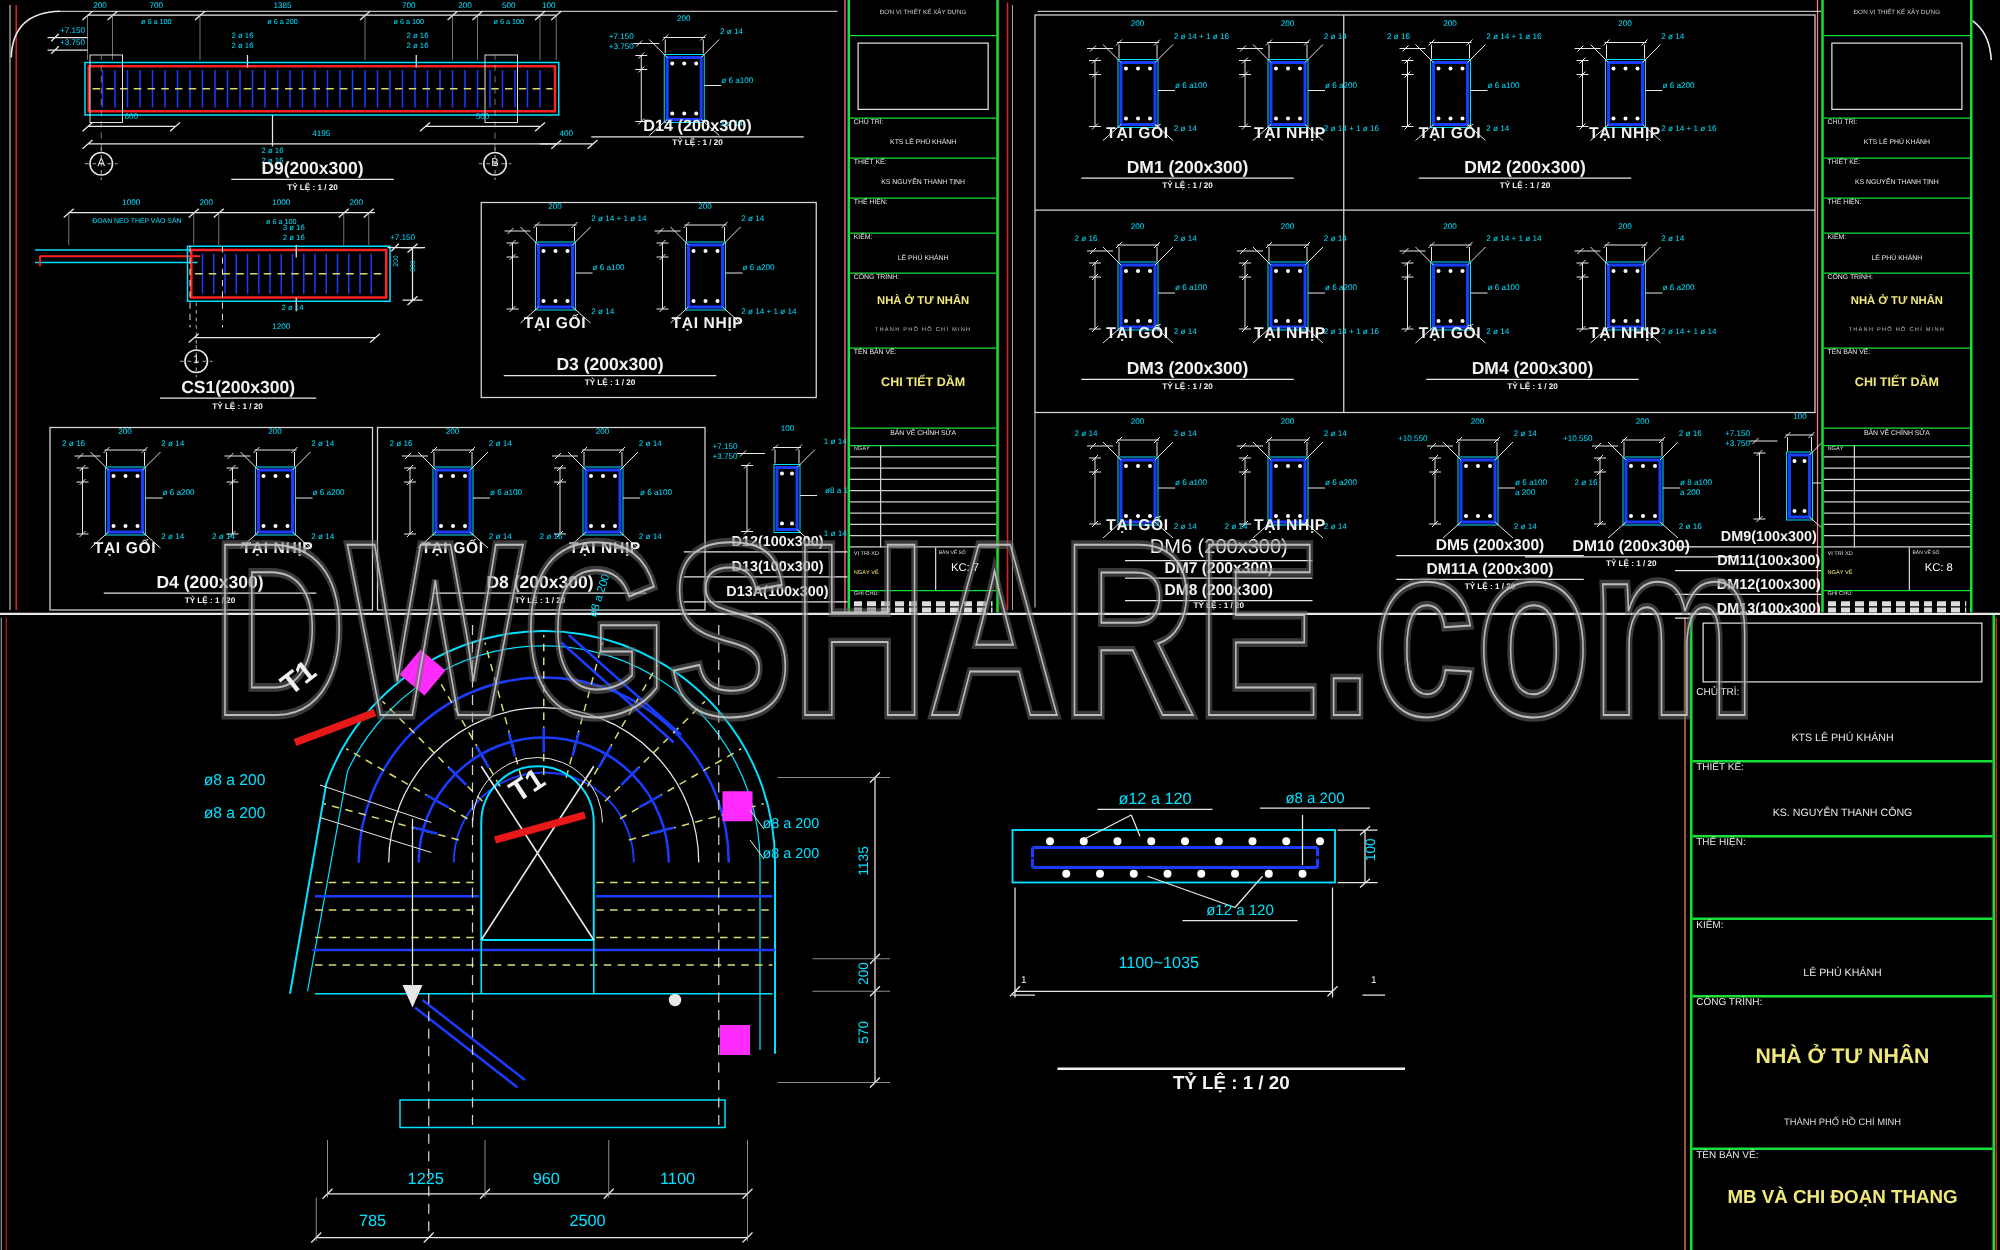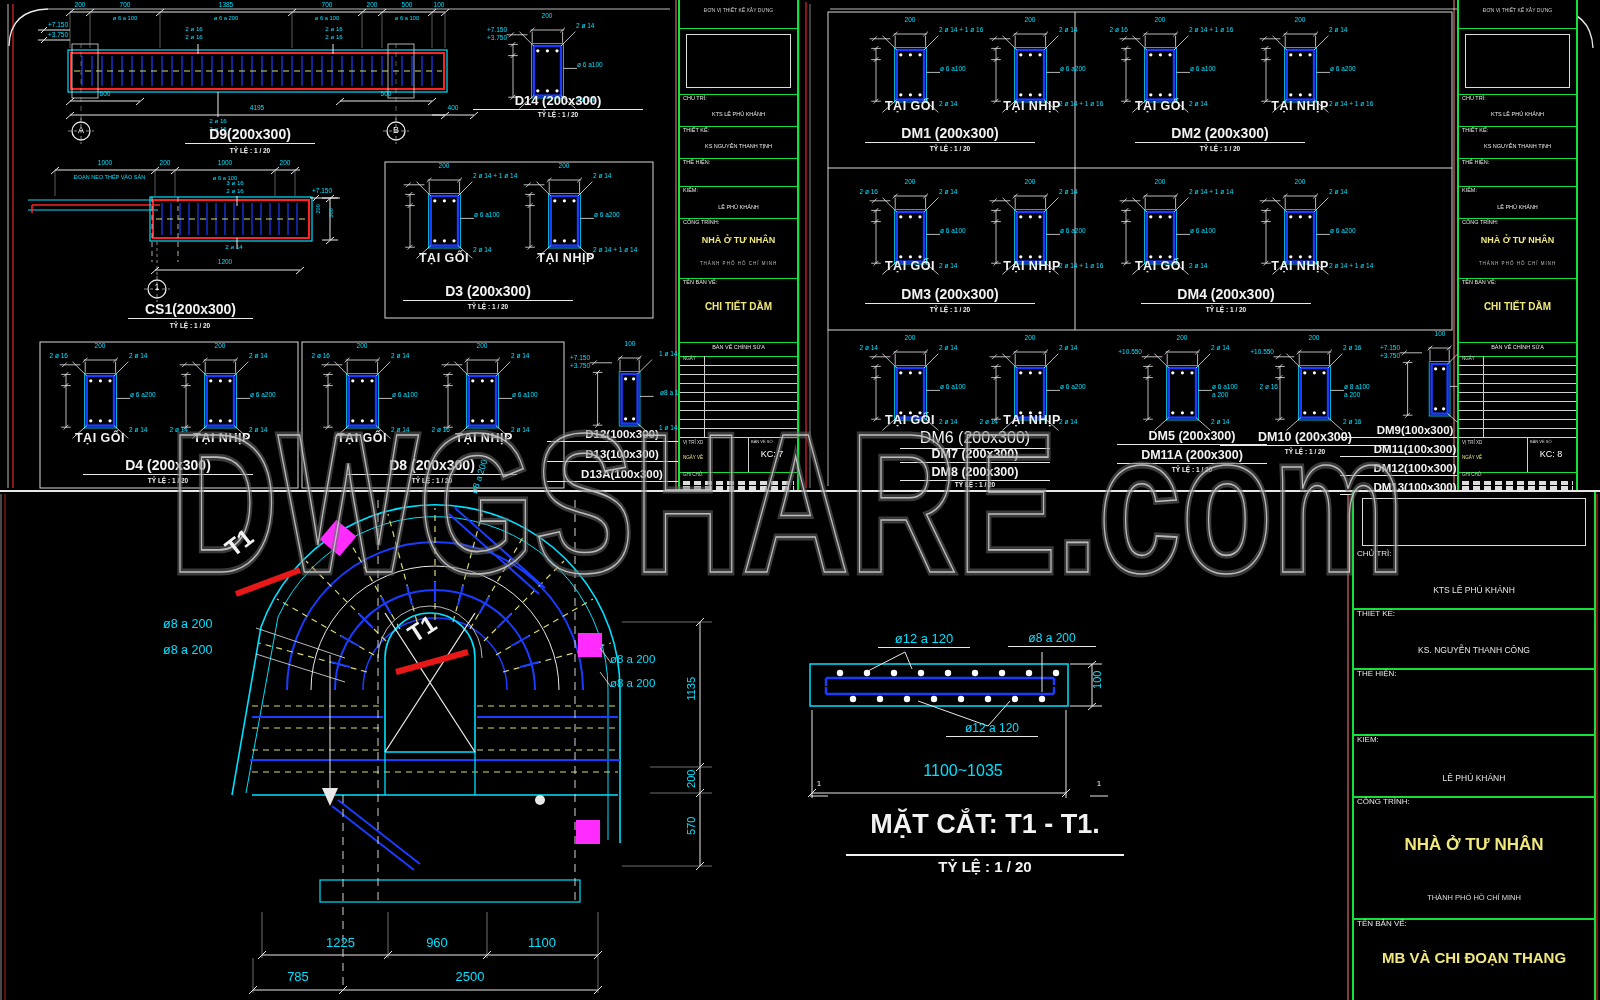--- a/index.html
+++ b/index.html
@@ -633,22 +633,21 @@
     <span class="cy" style="left: 610px; top: 677px; width: 90px; text-align: left; font-size: 11.5px;">ø8 a 200</span>
     <span class="cy" style="left: 470px; top: 492px; text-align: left; font-size: 9px; transform: rotate(-72deg); transform-origin: left top;">ø8 a 200</span>
     <span class="cy" style="left: 672px; top: 683px; width: 40px; text-align: center; font-size: 11px; transform: rotate(-90deg);">1135</span>
     <span class="cy" style="left: 672px; top: 773px; width: 40px; text-align: center; font-size: 11px; transform: rotate(-90deg);">200</span>
     <span class="cy" style="left: 672px; top: 820px; width: 40px; text-align: center; font-size: 11px; transform: rotate(-90deg);">570</span>
     <span class="cy" style="left: 295px; top: 936px; width: 60px; text-align: right; font-size: 13px;">1225</span>
     <span class="cy" style="left: 407px; top: 936px; width: 60px; text-align: center; font-size: 13px;">960</span>
     <span class="cy" style="left: 512px; top: 936px; width: 60px; text-align: center; font-size: 13px;">1100</span>
     <span class="cy" style="left: 268px; top: 970px; width: 60px; text-align: center; font-size: 13px;">785</span>
     <span class="cy" style="left: 440px; top: 970px; width: 60px; text-align: center; font-size: 13px;">2500</span>
-    <span class="wh" style="left: 845px; top: 810px; width: 280px; text-align: center; font-size: 27px; font-weight: bold; z-index: 60;">MẶT CẮT: T1 - T1.</span>
     <span class="wh" style="left: 915px; top: 859px; width: 140px; text-align: center; font-size: 15px; font-weight: bold;">TỶ LỆ : 1 / 20</span>
     <span class="cy u" style="left: 878px; top: 632px; width: 92px; text-align: center; font-size: 13px;">ø12 a 120</span>
     <span class="cy u" style="left: 1008px; top: 632px; width: 88px; text-align: center; font-size: 12px;">ø8 a 200</span>
     <span class="cy u" style="left: 946px; top: 722px; width: 92px; text-align: center; font-size: 12px;">ø12 a 120</span>
-    <span class="cy" style="left: 923px; top: 763px; width: 80px; text-align: center; font-size: 16px;">1100~1035</span>
+    <span class="cy" style="left: 887px; top: 763px; width: 80px; text-align: center; font-size: 13px;">1100~1035</span>
     <span class="cy" style="left: 1078px; top: 674px; width: 40px; text-align: center; font-size: 11px; transform: rotate(-90deg);">100</span>
     <span class="wh" style="left: 813px; top: 780px; width: 12px; text-align: center; font-size: 8px;">1</span>
     <span class="wh" style="left: 1093px; top: 780px; width: 12px; text-align: center; font-size: 8px;">1</span>
   </div>
 
 </body></html>

